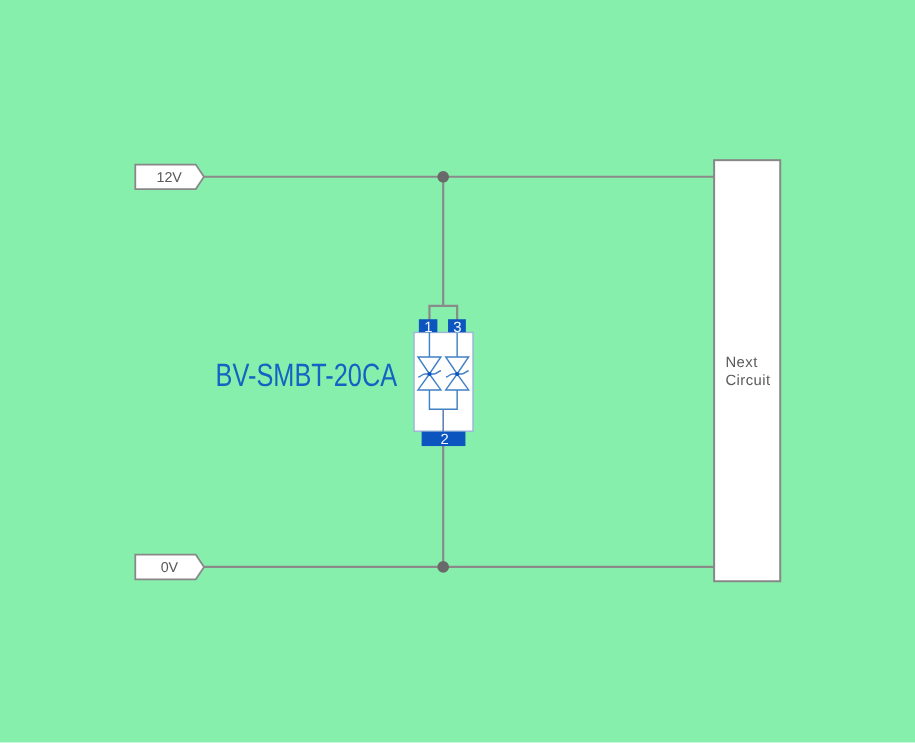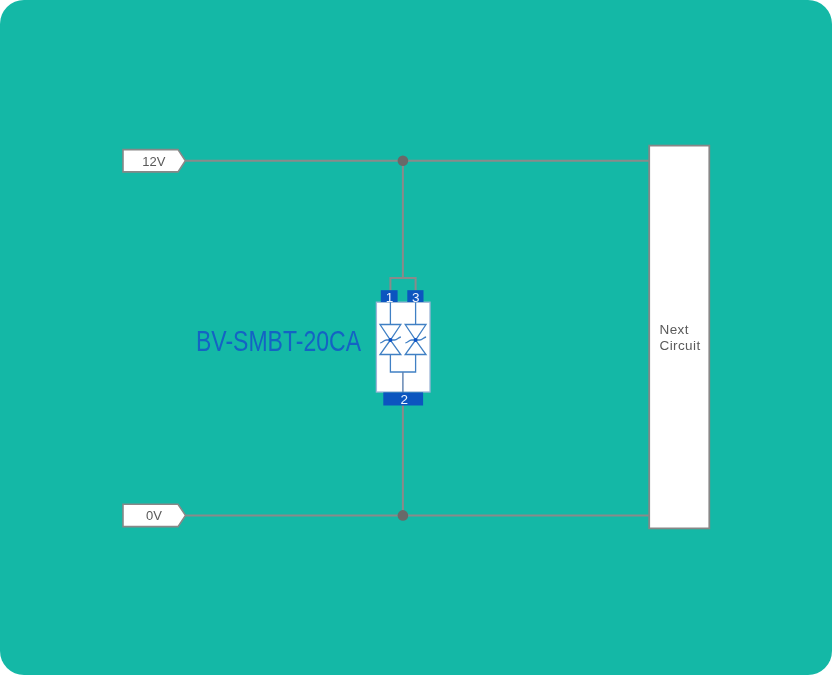--- a/index.html
+++ b/index.html
@@ -1,16 +1,16 @@
 <!DOCTYPE html>
 <html><head>
 <meta charset="utf-8">
 <style>
   html,body{margin:0;padding:0;background:#ffffff;}
-  .page{width:832px;height:675px;position:relative;background:#14b8a6;overflow:hidden;border-radius:24px;}
+  .page{width:832px;height:675px;position:relative;background:#86efac;overflow:hidden;}
   svg text{font-family:"Liberation Sans", sans-serif;}
 </style>
 </head>
 <body>
 <div class="page">
 <svg width="832" height="675" viewBox="0 0 832 675" xmlns="http://www.w3.org/2000/svg">
 
   <line x1="184" y1="160.7" x2="649.2" y2="160.7" stroke="#8a8a8a" stroke-width="2"></line>
 
   <line x1="184" y1="515.4" x2="649.2" y2="515.4" stroke="#8a8a8a" stroke-width="2"></line>

